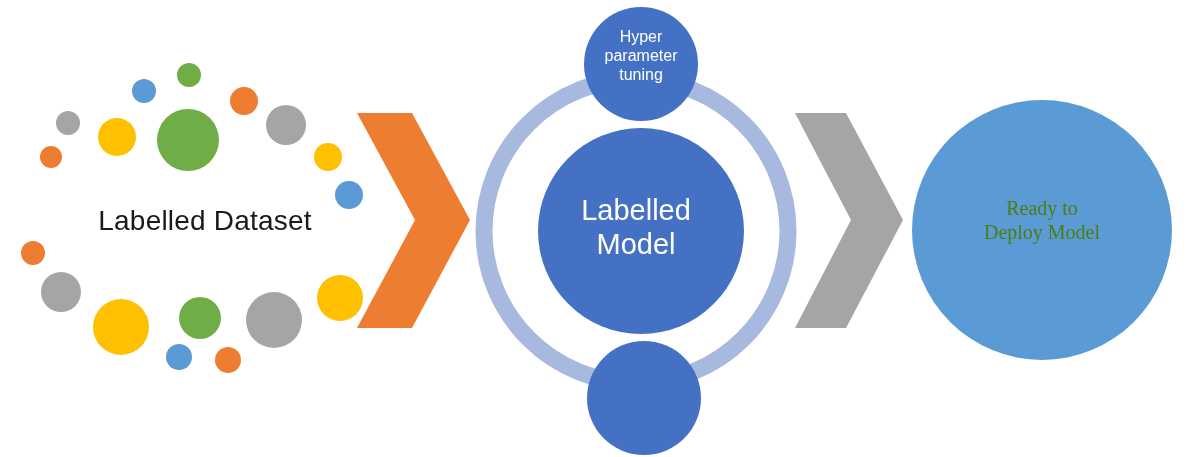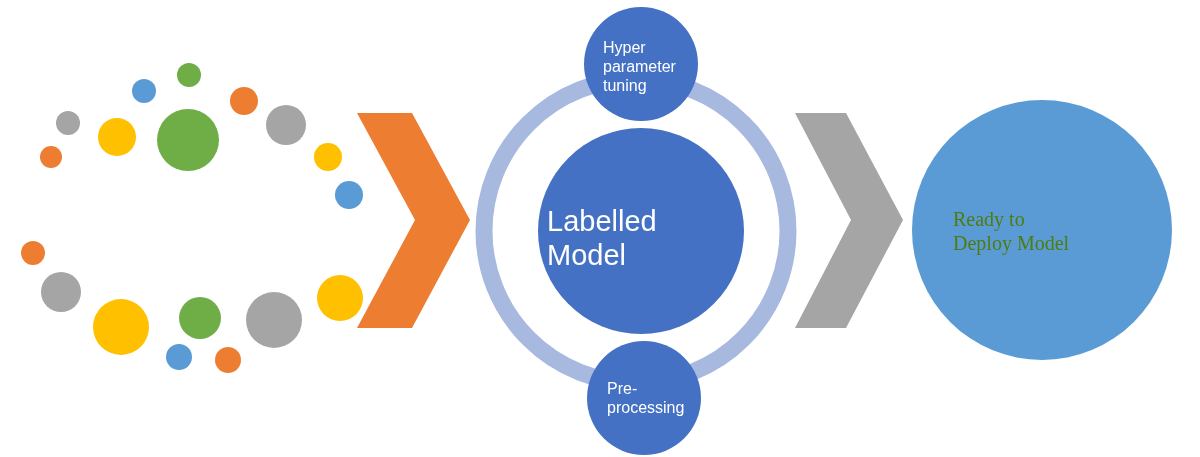--- a/index.html
+++ b/index.html
@@ -19,22 +19,23 @@
   }
   #stage svg.layer {
     position: absolute;
     left: 0;
     top: 0;
     width: 1200px;
     height: 457px;
   }
   .label-text {
     position: absolute;
-    margin: 11px;
+    margin: 0;
     padding: 0;
+    text-align: center;
     line-height: 1.18;
     white-space: pre-line;
     user-select: none;
   }
   #dataset-label {
     left: 60px;
     top: 204px;
     width: 290px;
     font-size: 28px;
     color: #1a1a1a;
@@ -103,27 +104,26 @@
     <circle cx="636" cy="231" r="152" fill="none" stroke="#A8B9E0" stroke-width="17"></circle>
     <circle cx="641" cy="231" r="103" fill="#4471C4"></circle>
     <circle cx="641" cy="64" r="57" fill="#4471C4"></circle>
     <circle cx="644" cy="398" r="57" fill="#4471C4"></circle>
 
     <polygon points="795,113 846,113 903,220 846,328 795,328 851,220" fill="#A5A5A5"></polygon>
 
     <circle cx="1042" cy="230" r="130" fill="#5B9BD5"></circle>
   </svg>
 
+  <div class="label-text" id="dataset-label">Labelled Dataset</div>
 
   <div class="label-text" id="automated-model-label">Labelled
 Model</div>
 
   <div class="label-text" id="hyper-label">Hyper
 parameter
 tuning</div>
 
-  <div class="label-text" id="preprocess-label">Pre-
-processing</div>
 
   <div class="label-text" id="deploy-label">Ready to
 Deploy Model</div>
 
 </div>
 
 </body></html>

